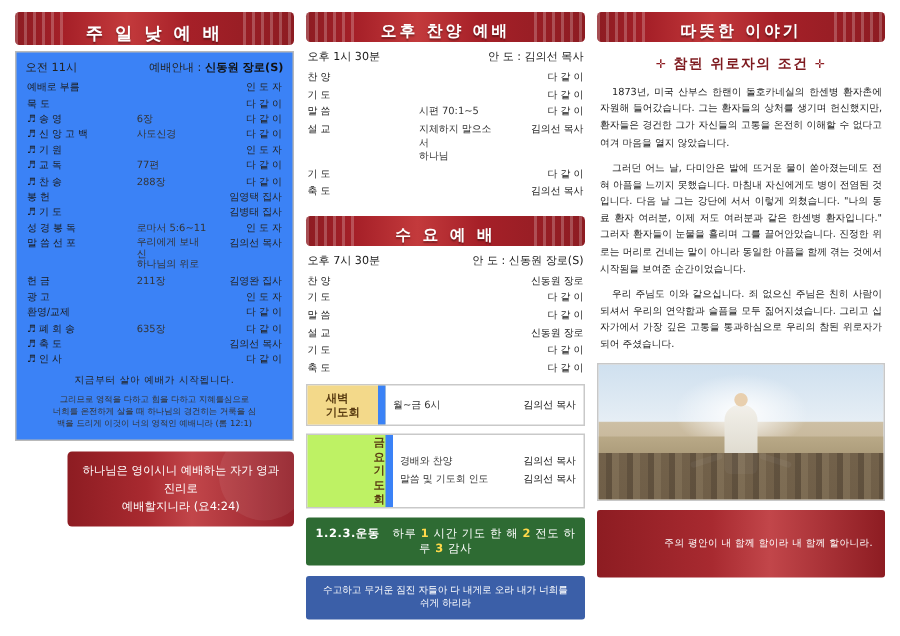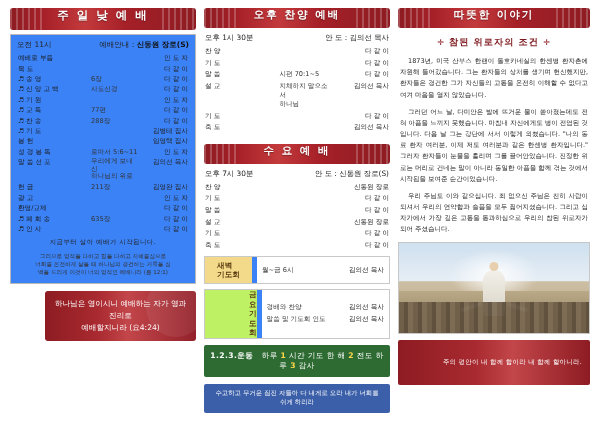--- a/index.html
+++ b/index.html
@@ -22,21 +22,21 @@
   .col-1 { flex:0 0 186px; }
   .col-2 { flex:0 0 186px; }
   .col-3 { flex:1 1 auto; }
 
   
   .banner {
     position:relative;
     height:22px;
     background:linear-gradient(90deg,#8d1c22 0%,#a62028 18%,#c33a3c 40%,#a62028 62%,#8d1c22 100%);
     border-radius:3px;
-    display:flex; align-items:flex-start; justify-content:center;
+    display:flex; align-items:flex-end; justify-content:center;
     color:#ffffff;
     font-weight:bold;
     font-size:11.5px;
     letter-spacing:2px;
     overflow:hidden;
   }
   .banner::before, .banner::after{
     content:"";
     position:absolute; top:0; bottom:0; width:34px;
     background:repeating-linear-gradient(90deg, rgba(255,255,255,0.22) 0 2px, rgba(255,255,255,0) 2px 6px);
@@ -304,28 +304,28 @@
             <td class="c1">♬ 교      독</td>
             <td class="c2">77편</td>
             <td class="c3">다  같  이</td>
           </tr>
           <tr>
             <td class="c1">♬ 찬      송</td>
             <td class="c2">288장</td>
             <td class="c3">다  같  이</td>
           </tr>
           <tr>
+            <td class="c1">봉      헌</td>
+            <td class="c2"></td>
+            <td class="c3">임영택 집사</td>
+          </tr>
+          <tr>
             <td class="c1">♬ 기      도</td>
             <td class="c2"></td>
             <td class="c3">김병태 집사</td>
-          </tr>
-          <tr>
-            <td class="c1">봉      헌</td>
-            <td class="c2"></td>
-            <td class="c3">임영택 집사</td>
           </tr>
           <tr>
             <td class="c1">성 경 봉 독</td>
             <td class="c2">로마서 5:6~11</td>
             <td class="c3">인  도  자</td>
           </tr>
           <tr>
             <td class="c1">말 씀 선 포</td>
             <td class="c2 two-line" style="white-space:pre-line;">우리에게 보내신
 하나님의 위로</td>
@@ -343,20 +343,25 @@
           </tr>
           <tr>
             <td class="c1">환영/교제</td>
             <td class="c2"></td>
             <td class="c3">다  같  이</td>
           </tr>
           <tr>
             <td class="c1">♬ 폐 회  송</td>
             <td class="c2">635장</td>
             <td class="c3">다  같  이</td>
+          </tr>
+          <tr>
+            <td class="c1">♬ 축      도</td>
+            <td class="c2"></td>
+            <td class="c3">김의선 목사</td>
           </tr>
           <tr>
             <td class="c1">♬ 인      사</td>
             <td class="c2"></td>
             <td class="c3">다  같  이</td>
           </tr>
         </tbody>
       </table>
 
       <div class="start-note">지금부터 살아 예배가 시작됩니다.</div>

